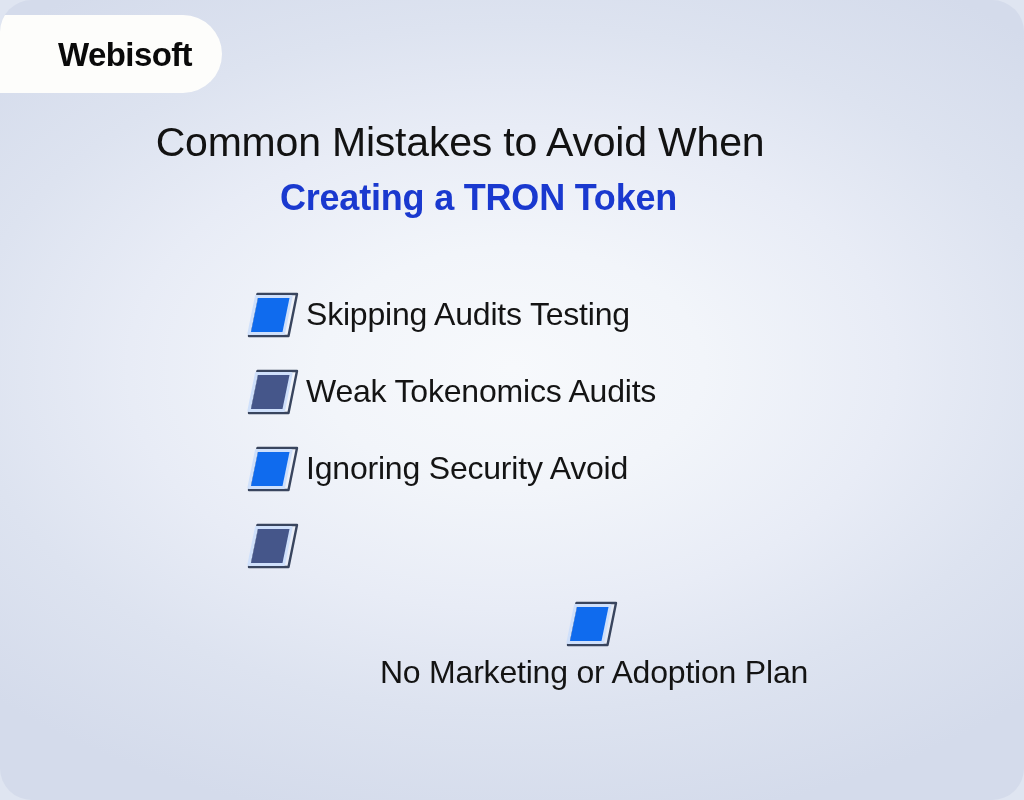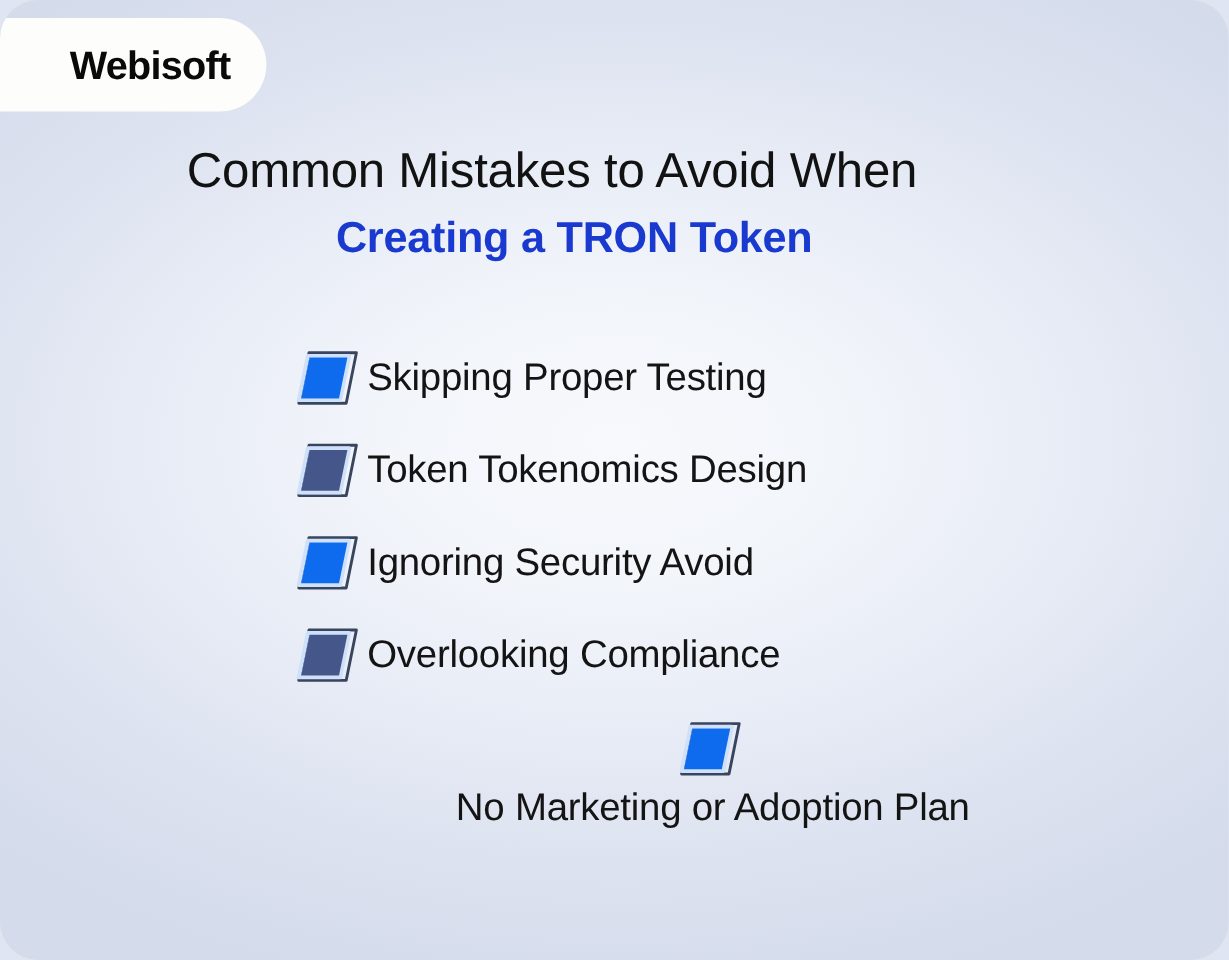--- a/index.html
+++ b/index.html
@@ -130,32 +130,32 @@
   <div class="mistake-list">
 
     <div class="mistake-row">
       <span class="icon-wrap">
         <svg width="58" height="52" viewBox="0 0 58 52">
           <path d="M13.5 5 L53 5 L44.5 47 L5 47 Z" fill="none" stroke="#39455e" stroke-width="2.4" stroke-linejoin="round"></path>
           <path d="M12.5 7.5 L47 7.5 L39.5 44.5 L5 44.5 Z" fill="none" stroke="#cfe0fb" stroke-width="3.2" stroke-linejoin="round"></path>
           <path d="M14 9 L45.5 9 L38.5 43 L7 43 Z" fill="#0f6bee" stroke="none"></path>
         </svg>
       </span>
-      <span class="mistake-label">Skipping Proper Testing</span>
+      <span class="mistake-label">Skipping Audits Testing</span>
     </div>
 
     <div class="mistake-row">
       <span class="icon-wrap">
         <svg width="58" height="52" viewBox="0 0 58 52">
           <path d="M13.5 5 L53 5 L44.5 47 L5 47 Z" fill="none" stroke="#39455e" stroke-width="2.4" stroke-linejoin="round"></path>
           <path d="M12.5 7.5 L47 7.5 L39.5 44.5 L5 44.5 Z" fill="none" stroke="#cfe0fb" stroke-width="3.2" stroke-linejoin="round"></path>
           <path d="M14 9 L45.5 9 L38.5 43 L7 43 Z" fill="#45568a" stroke="none"></path>
         </svg>
       </span>
-      <span class="mistake-label">Token Tokenomics Design</span>
+      <span class="mistake-label">Weak Tokenomics Audits</span>
     </div>
 
     <div class="mistake-row">
       <span class="icon-wrap">
         <svg width="58" height="52" viewBox="0 0 58 52">
           <path d="M13.5 5 L53 5 L44.5 47 L5 47 Z" fill="none" stroke="#39455e" stroke-width="2.4" stroke-linejoin="round"></path>
           <path d="M12.5 7.5 L47 7.5 L39.5 44.5 L5 44.5 Z" fill="none" stroke="#cfe0fb" stroke-width="3.2" stroke-linejoin="round"></path>
           <path d="M14 9 L45.5 9 L38.5 43 L7 43 Z" fill="#0f6bee" stroke="none"></path>
         </svg>
       </span>
@@ -163,21 +163,20 @@
     </div>
 
     <div class="mistake-row">
       <span class="icon-wrap">
         <svg width="58" height="52" viewBox="0 0 58 52">
           <path d="M13.5 5 L53 5 L44.5 47 L5 47 Z" fill="none" stroke="#39455e" stroke-width="2.4" stroke-linejoin="round"></path>
           <path d="M12.5 7.5 L47 7.5 L39.5 44.5 L5 44.5 Z" fill="none" stroke="#cfe0fb" stroke-width="3.2" stroke-linejoin="round"></path>
           <path d="M14 9 L45.5 9 L38.5 43 L7 43 Z" fill="#45568a" stroke="none"></path>
         </svg>
       </span>
-      <span class="mistake-label">Overlooking Compliance</span>
     </div>
 
     <div class="mistake-row">
       <span class="icon-wrap">
         <svg width="58" height="52" viewBox="0 0 58 52">
           <path d="M13.5 5 L53 5 L44.5 47 L5 47 Z" fill="none" stroke="#39455e" stroke-width="2.4" stroke-linejoin="round"></path>
           <path d="M12.5 7.5 L47 7.5 L39.5 44.5 L5 44.5 Z" fill="none" stroke="#cfe0fb" stroke-width="3.2" stroke-linejoin="round"></path>
           <path d="M14 9 L45.5 9 L38.5 43 L7 43 Z" fill="#0f6bee" stroke="none"></path>
         </svg>
       </span>

